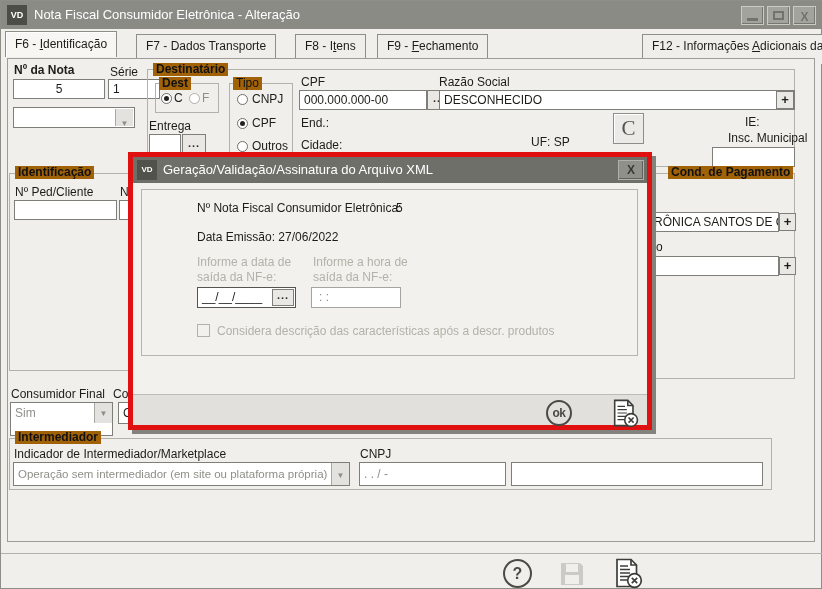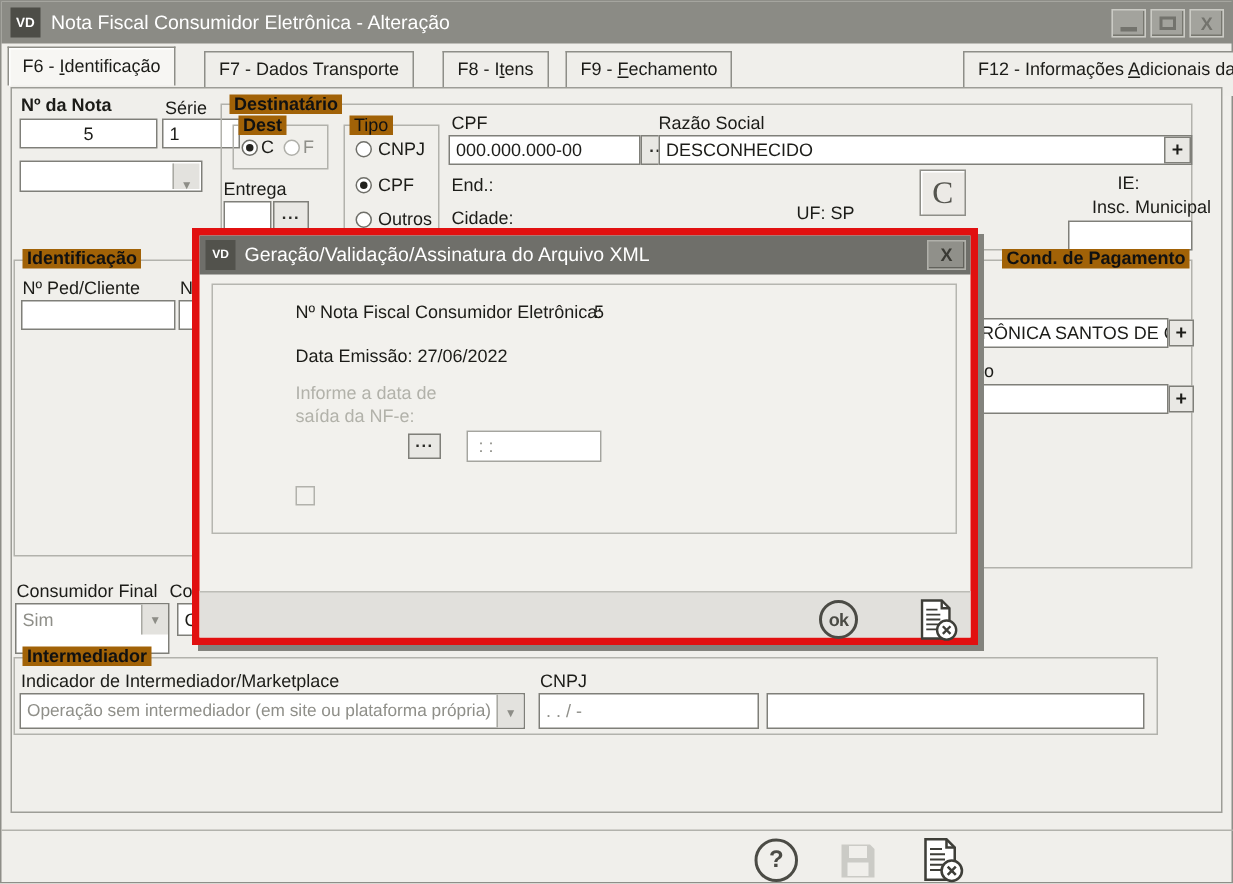--- a/index.html
+++ b/index.html
@@ -210,25 +210,28 @@
       <div class="mtitle">Geração/Validação/Assinatura do Arquivo XML</div>
       <div class="mx"><span>X</span></div>
     </div>
     <div class="mpanel"></div>
 
     <span class="mlbl" style="left:64px;top:44px;">Nº Nota Fiscal Consumidor Eletrônica:</span>
     <span class="mlbl" style="left:263px;top:44px;">5</span>
     <span class="mlbl" style="left:64px;top:73px;">Data Emissão: 27/06/2022</span>
 
     <span class="mlbl dim" style="left:64px;top:98px;width:112px;">Informe a data de saída da NF-e:</span>
-
+    <span class="mlbl dim" style="left:180px;top:98px;width:112px;">Informe a hora de saída da NF-e:</span>
+
+    <div class="field" style="left:64px;top:130px;width:99px;height:21px;border-color:#55554f;line-height:19px;">__/__/____</div>
     <div class="btn3" style="left:139px;top:132px;width:22px;height:17px;line-height:11px;">...</div>
     <div class="field dim" style="left:178px;top:130px;width:90px;height:21px;border-color:#a5a59f;line-height:19px;padding-left:7px;">: :</div>
 
     <div class="cbox" style="left:64px;top:167px;"></div>
+    <span class="mlbl dim" style="left:84px;top:167px;white-space:nowrap;">Considera descrição das características após a descr. produtos</span>
 
     <div class="mfooter">
       <div class="circlebtn" style="left:413px;top:5px;width:26px;height:26px;font-size:12px;font-weight:bold;line-height:22px;letter-spacing:-0.5px;"><span>ok</span></div>
       <div style="position:absolute;left:477px;top:3px;width:30px;height:30px;">
         <svg width="30" height="30" viewBox="0 0 32 32">
           <path d="M5 2.5h14l5.5 5.5v21.5H5z" fill="#fff" stroke="#3e3e38" stroke-width="1.7"></path>
           <path d="M19 2.5v5.5h5.5" fill="none" stroke="#3e3e38" stroke-width="1.7"></path>
           <path d="M8 9h8M8 12.5h10M8 16h10M8 19.5h10M8 23h8" stroke="#3e3e38" stroke-width="1.3"></path>
           <circle cx="22.5" cy="23.5" r="6.8" fill="#fff" stroke="#3e3e38" stroke-width="1.7"></circle>
           <path d="M19.8 20.8l5.4 5.4M25.2 20.8l-5.4 5.4" stroke="#3e3e38" stroke-width="1.7"></path>

